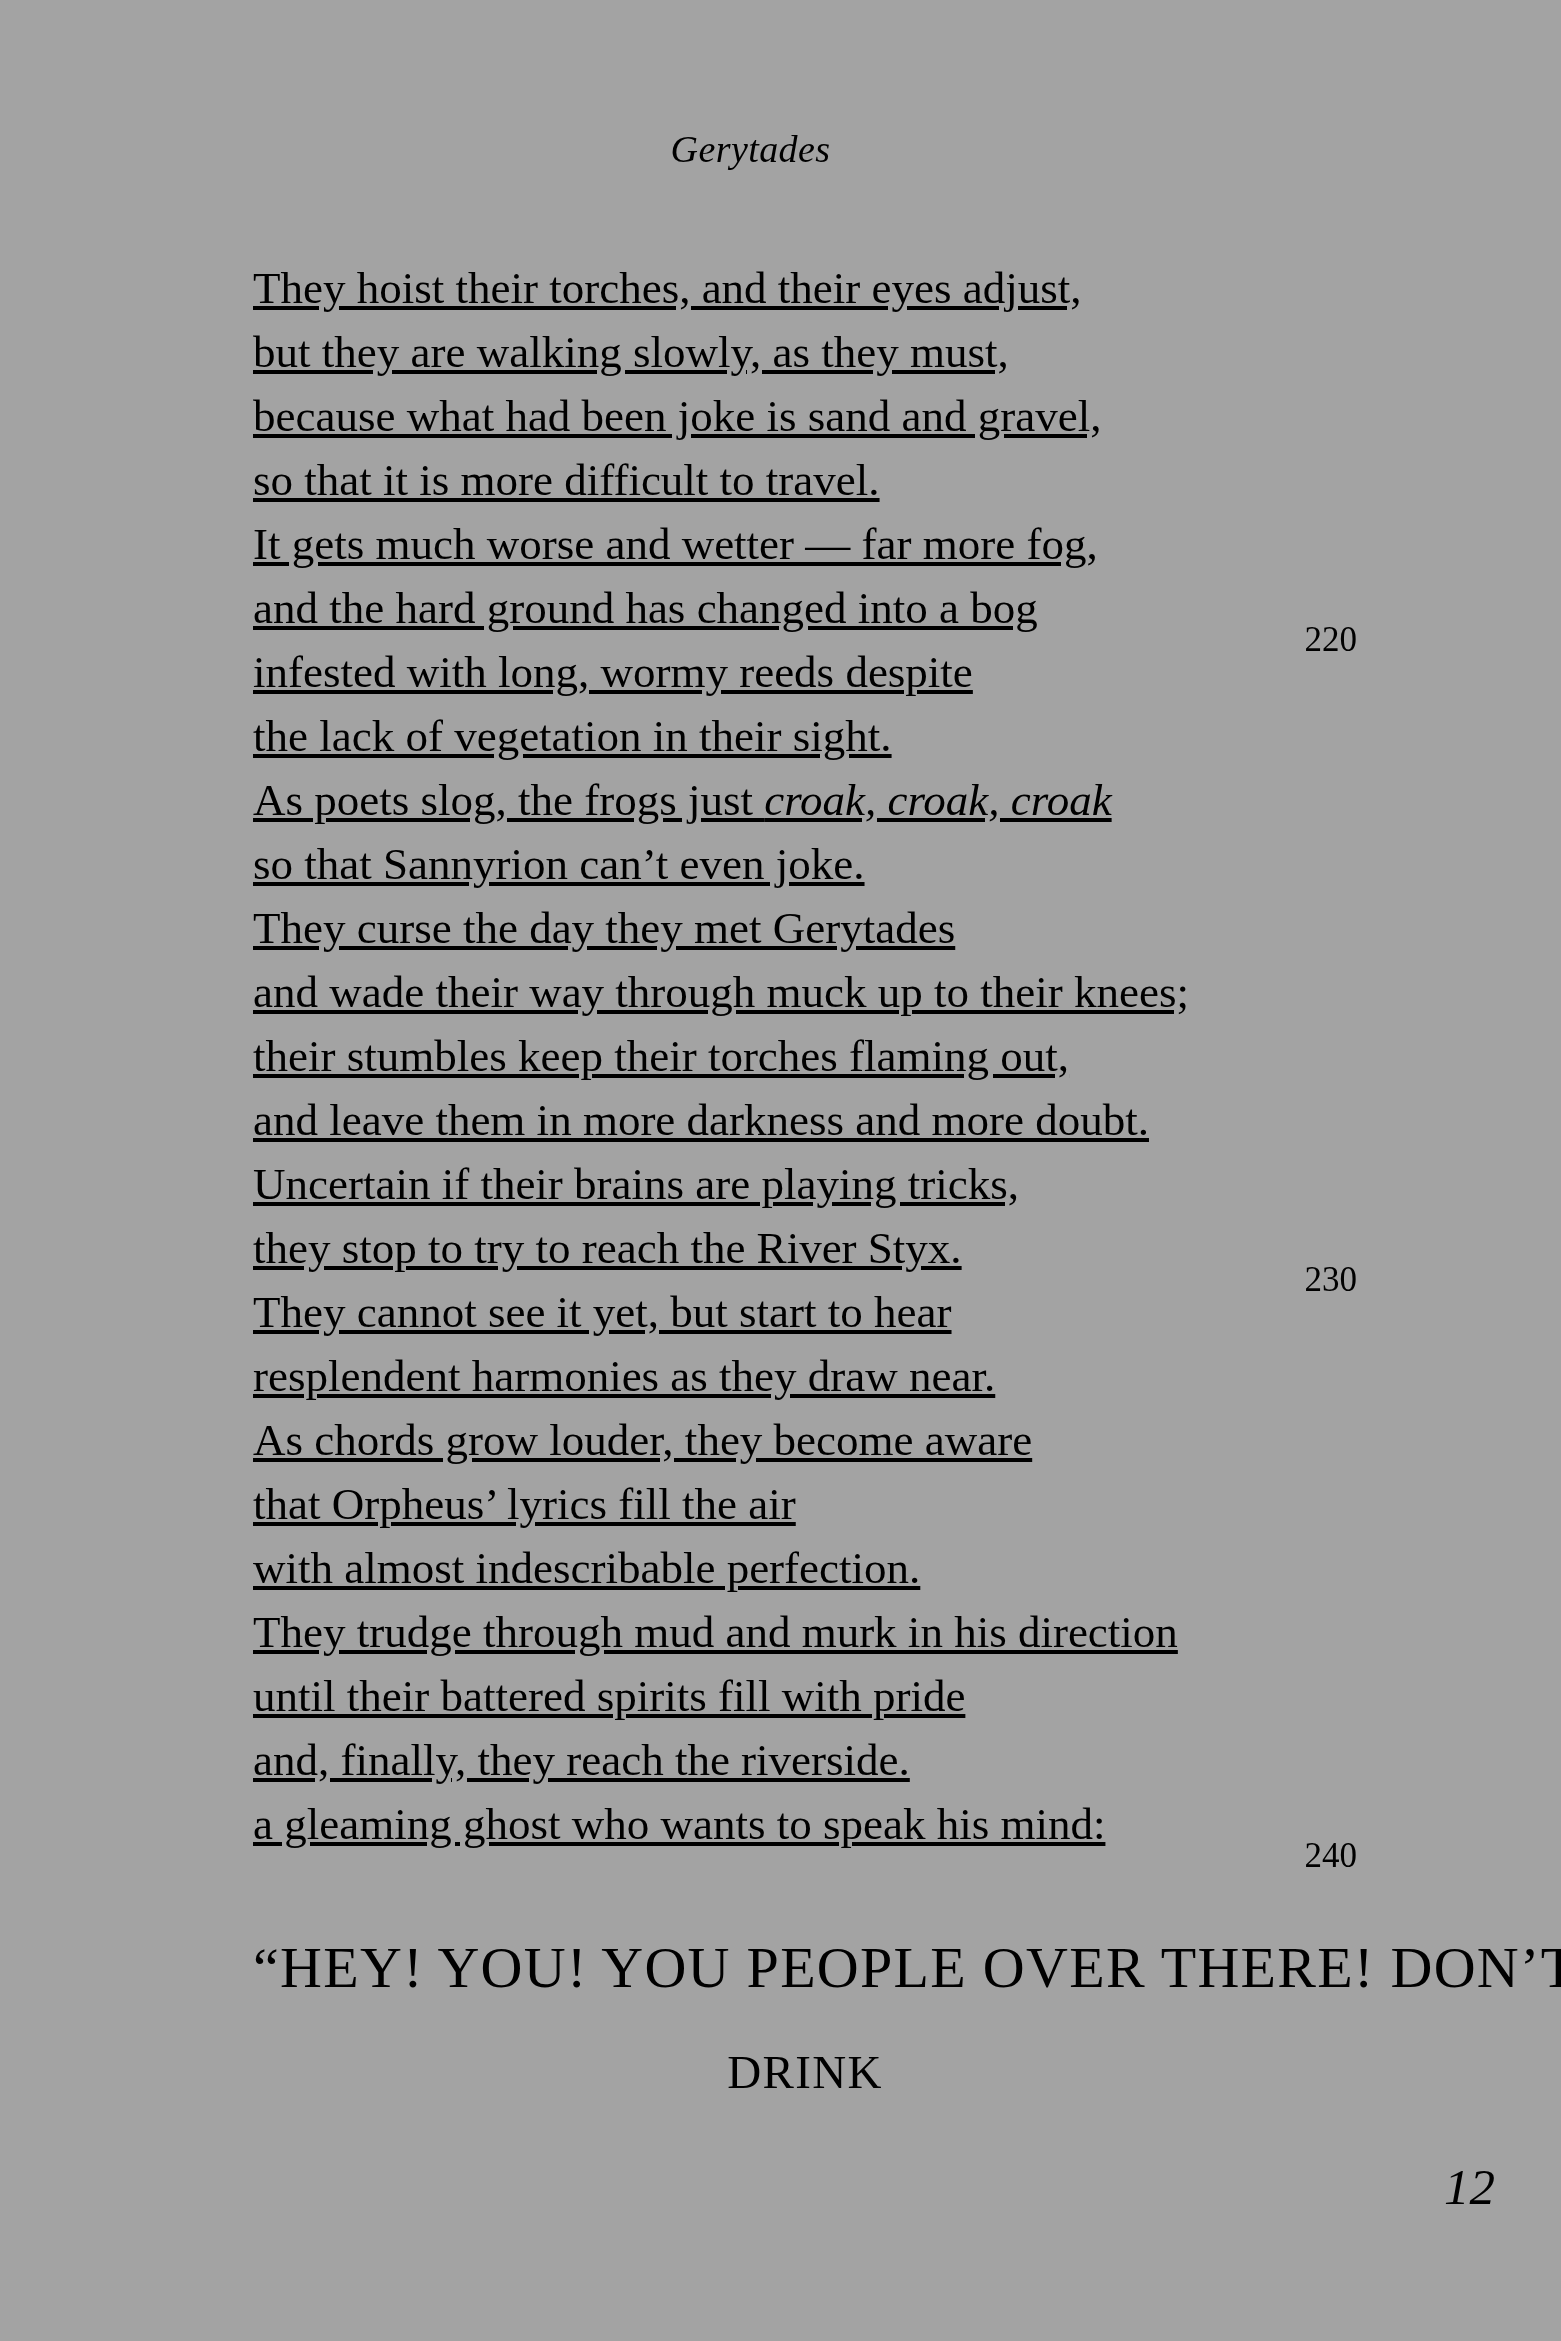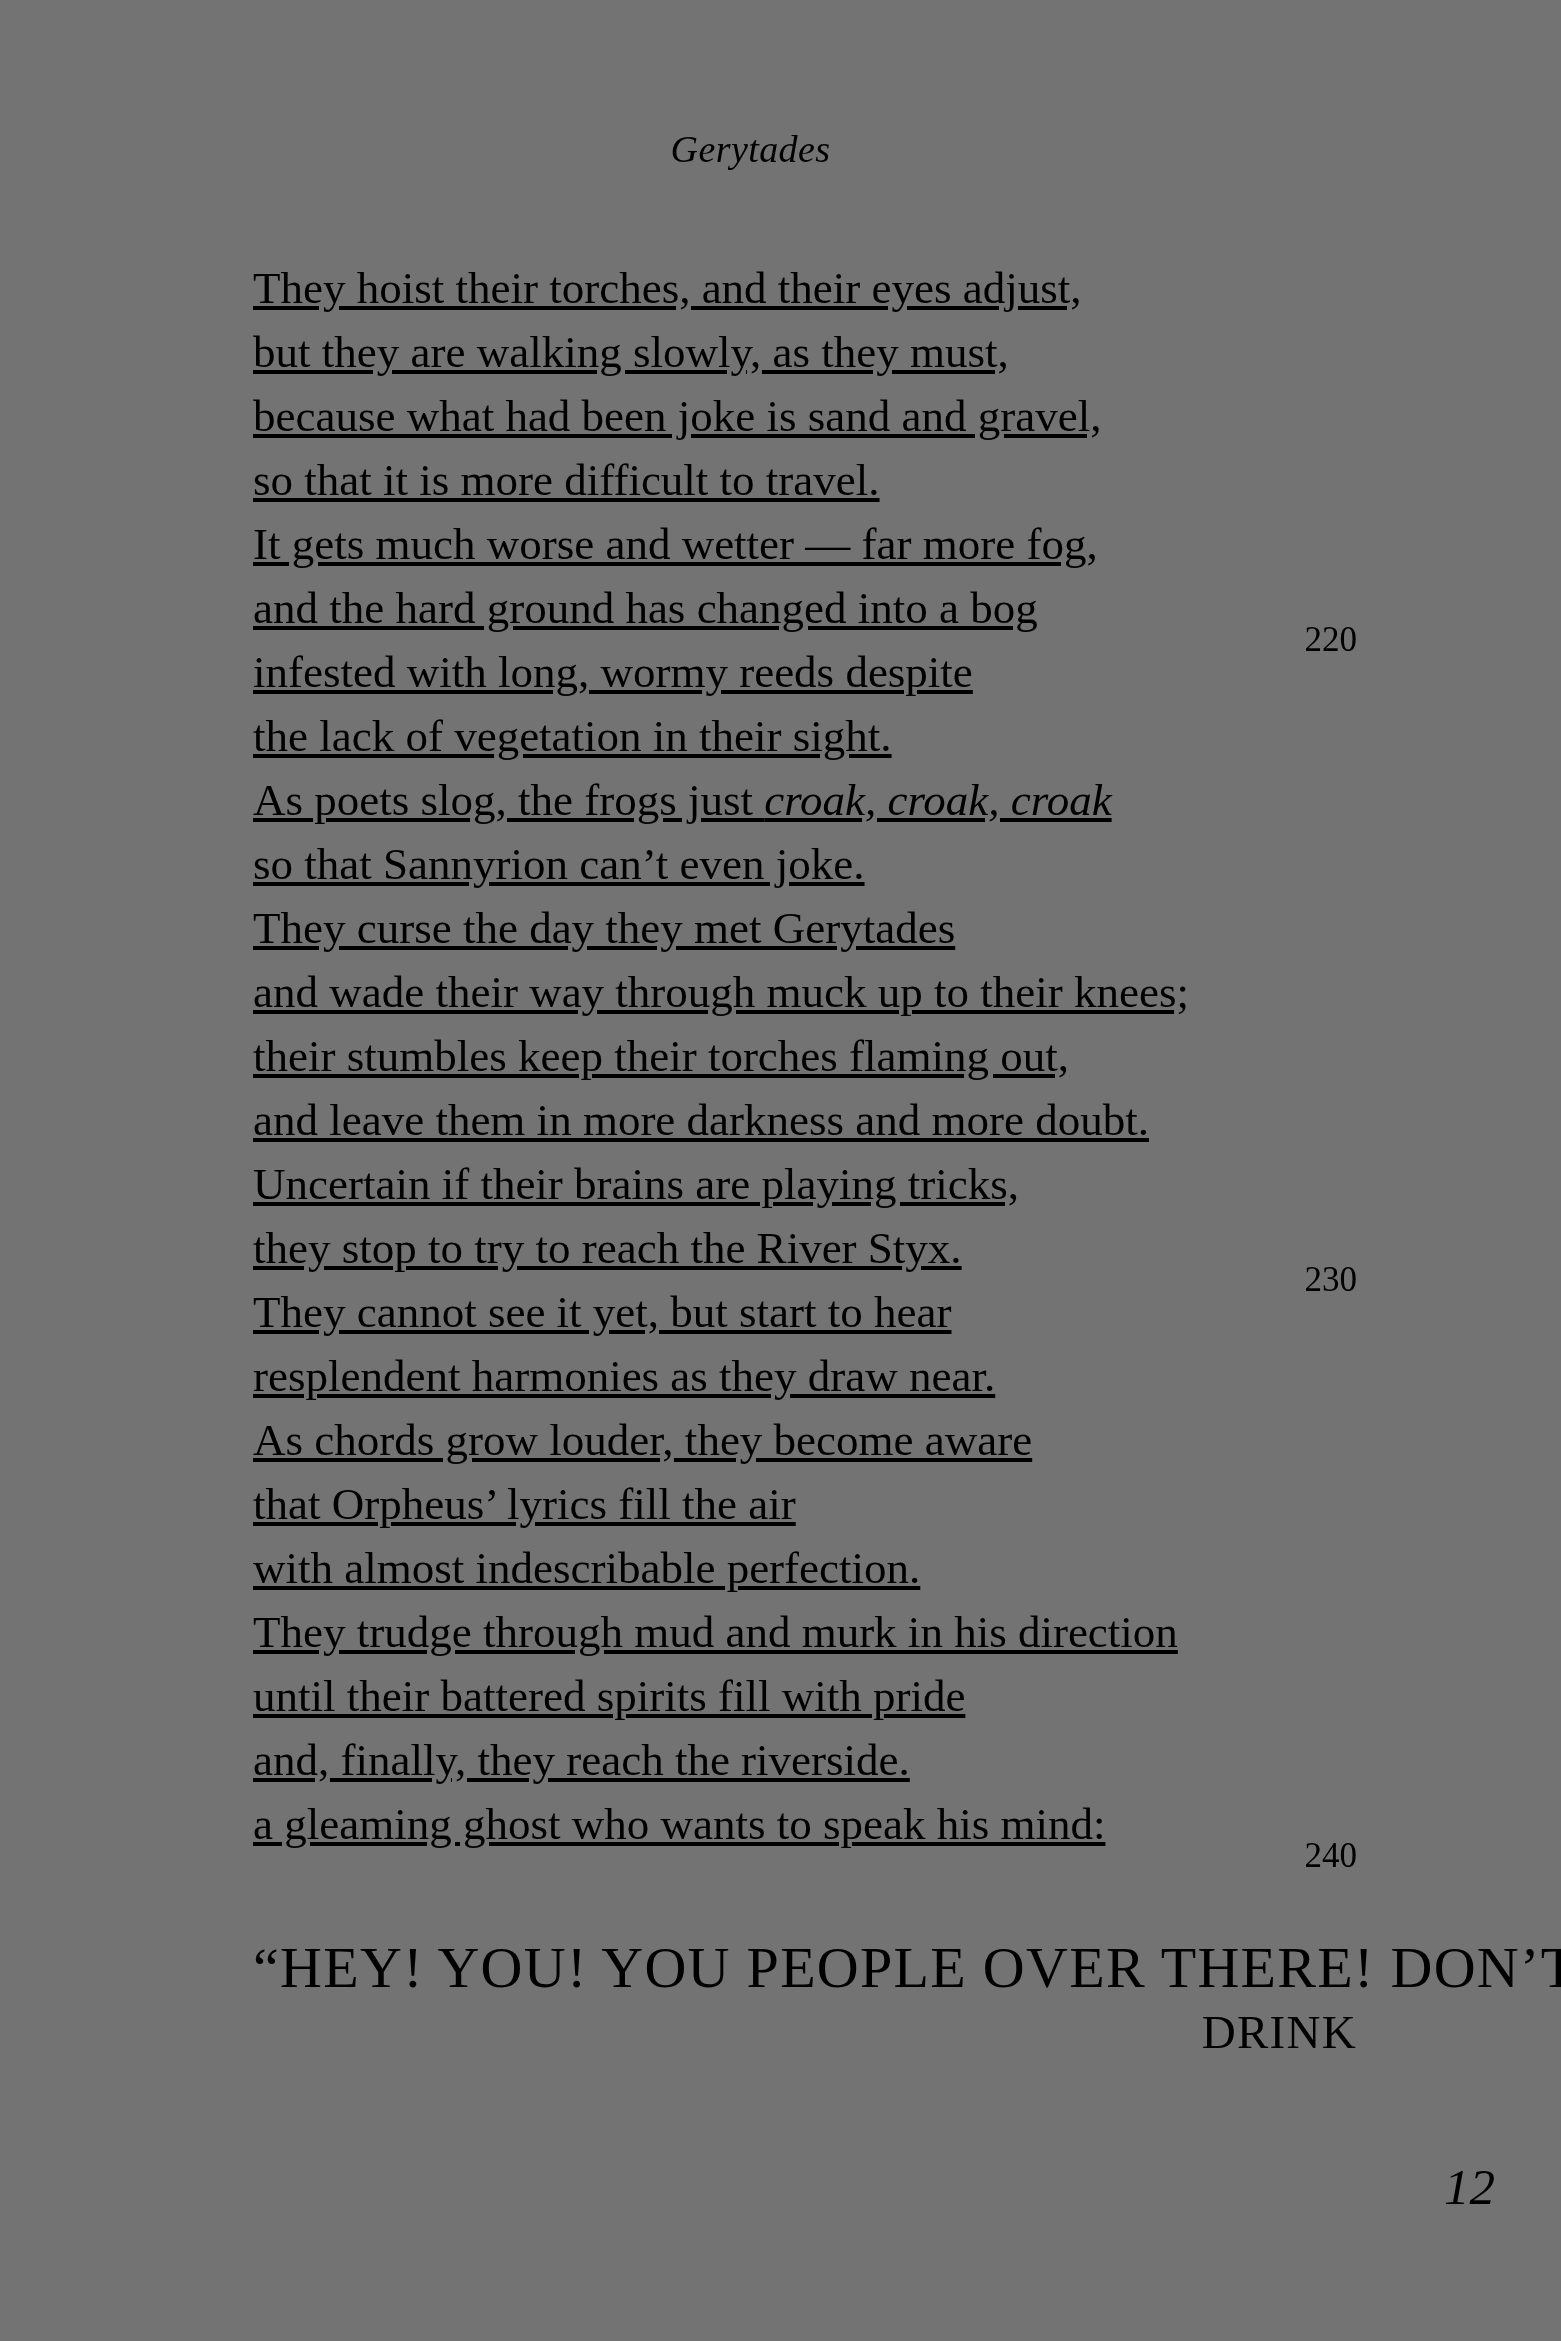--- a/index.html
+++ b/index.html
@@ -4,21 +4,21 @@
 <style>
   html, body {
     margin: 0;
     padding: 0;
     background: #ffffff;
   }
   .page {
     position: relative;
     width: 1561px;
     height: 2342px;
-    background: #737373;
+    background: #a3a3a3;
     color: #000000;
     font-family: "Liberation Serif", "DejaVu Serif", serif;
     overflow: hidden;
   }
   .running-title {
     position: absolute;
     top: 127px;
     left: 0;
     width: 1501px;            
     text-align: center;
@@ -52,22 +52,23 @@
   }
   .shout-line-1 {
     font-size: 58px;
     letter-spacing: 1.3px;
     white-space: nowrap;
     margin-top: 16px;
   }
   .shout-line-2 {
     font-size: 47px;
     letter-spacing: 1.3px;
-    text-align: right;
+    text-align: center;
     white-space: nowrap;
+    margin-top: 40px;
   }
   .folio {
     position: absolute;
     top: 2158px;
     left: 0;
     width: 1495px;            
     text-align: right;
     font-size: 51px;
     font-style: italic;
   }

